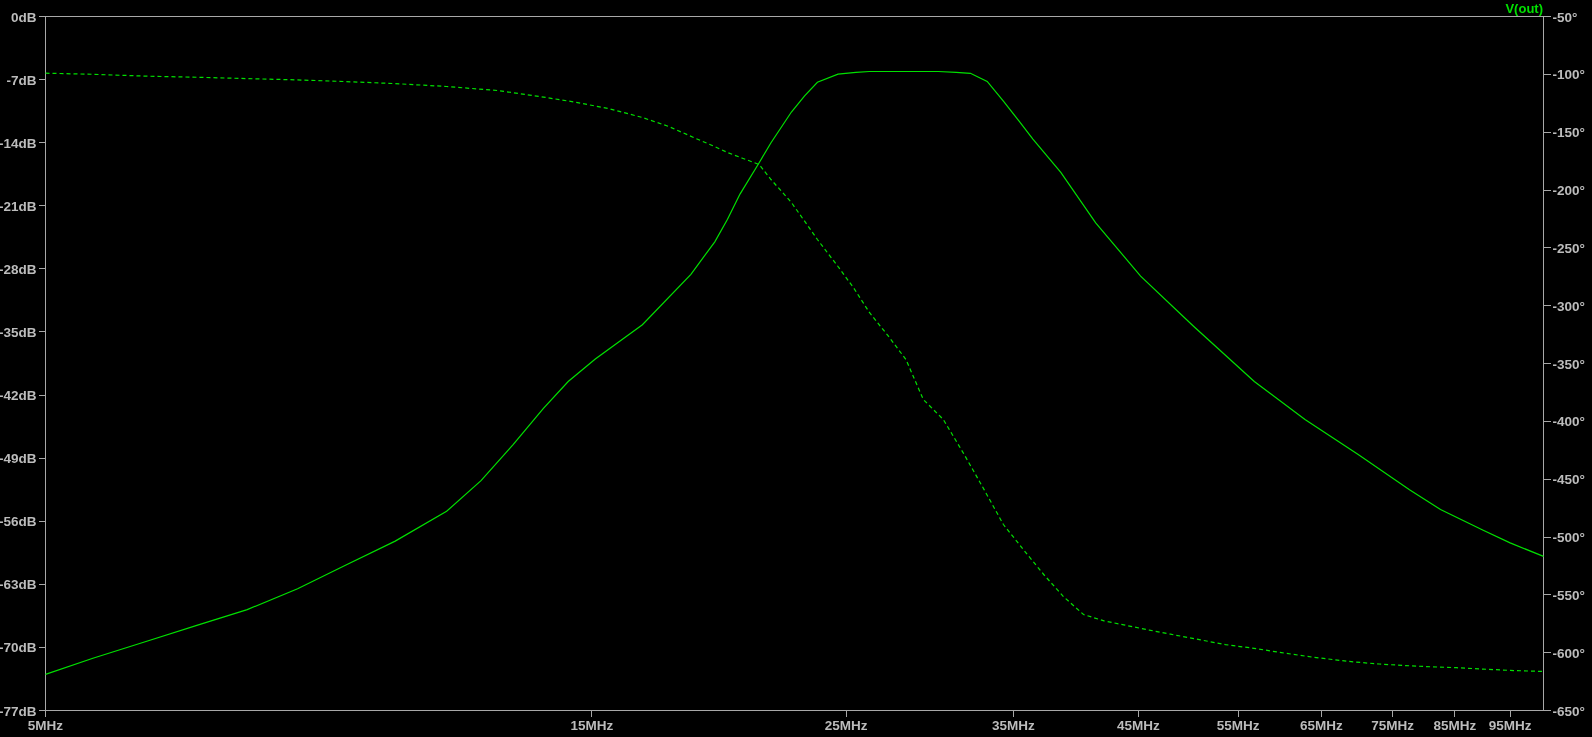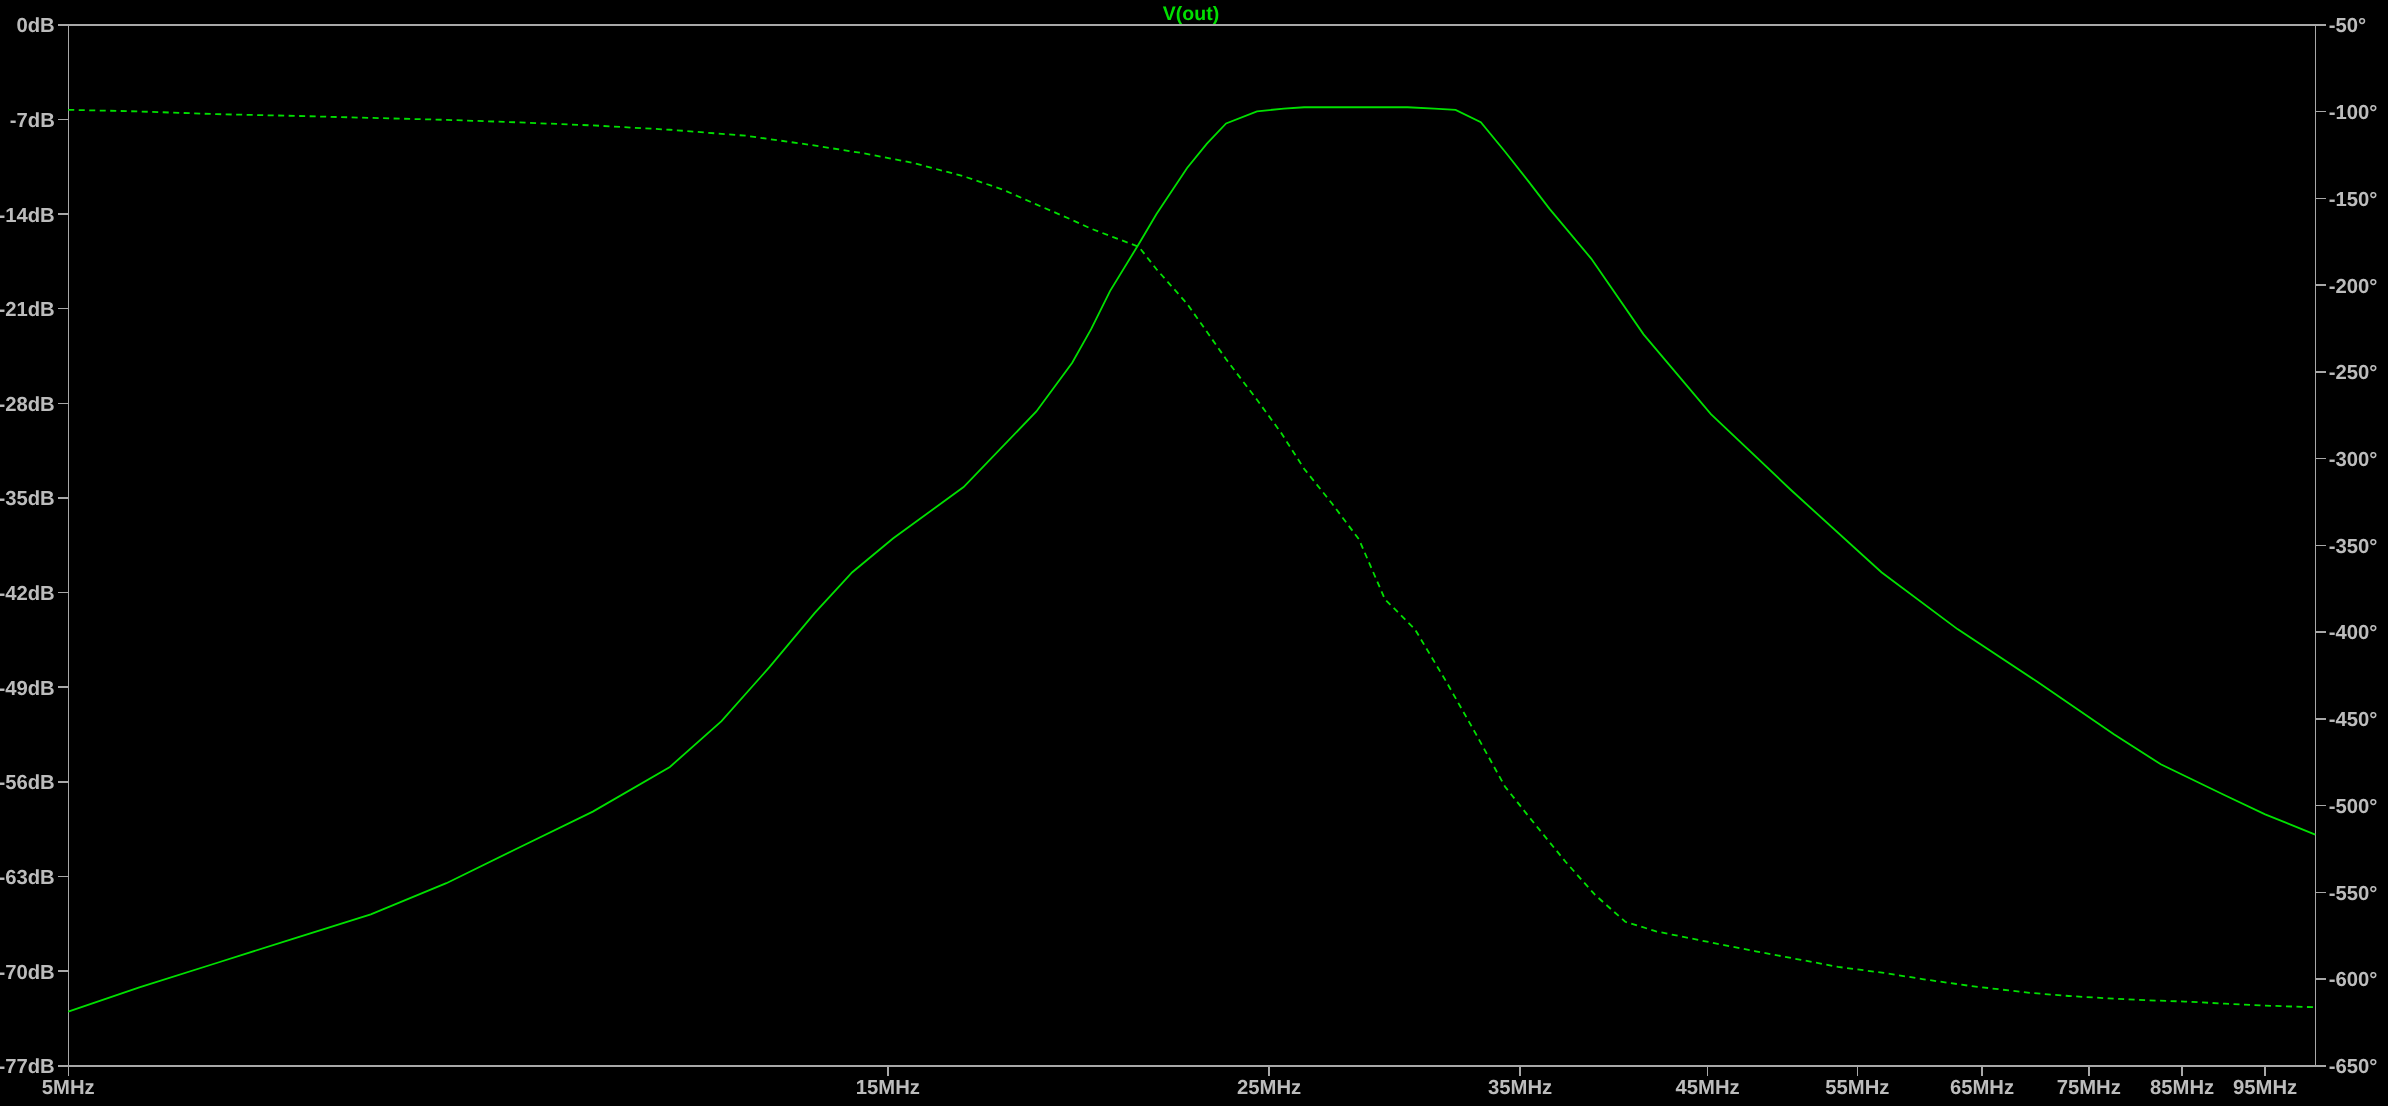--- a/index.html
+++ b/index.html
@@ -1,18 +1,18 @@
 <!DOCTYPE html>
 <html><head>
 <meta charset="utf-8">
 <style>
   html,body{margin:0;padding:0;background:#000;width:1592px;height:737px;overflow:hidden;}
   .viewer{position:relative;width:1592px;height:737px;background:#000;
           font-family:"Liberation Sans",sans-serif;}
-  .plot-title{position:absolute;left:45px;top:1px;width:1498px;text-align:center;
+  .plot-title{position:absolute;left:45px;top:1px;width:1498px;text-align:right;
               font:bold 13px "Liberation Sans",sans-serif;color:#00e000;cursor:default;}
   svg{position:absolute;left:0;top:0;}
   text.tick{font:bold 13.5px "Liberation Sans",sans-serif;fill:#bcbcbc;}
   .axisline{stroke:#a8a8a8;stroke-width:1;fill:none;shape-rendering:crispEdges;}
   polyline.trace{fill:none;stroke-width:1.2;}
 </style>
 </head>
 <body>
 
 <div class="viewer">

